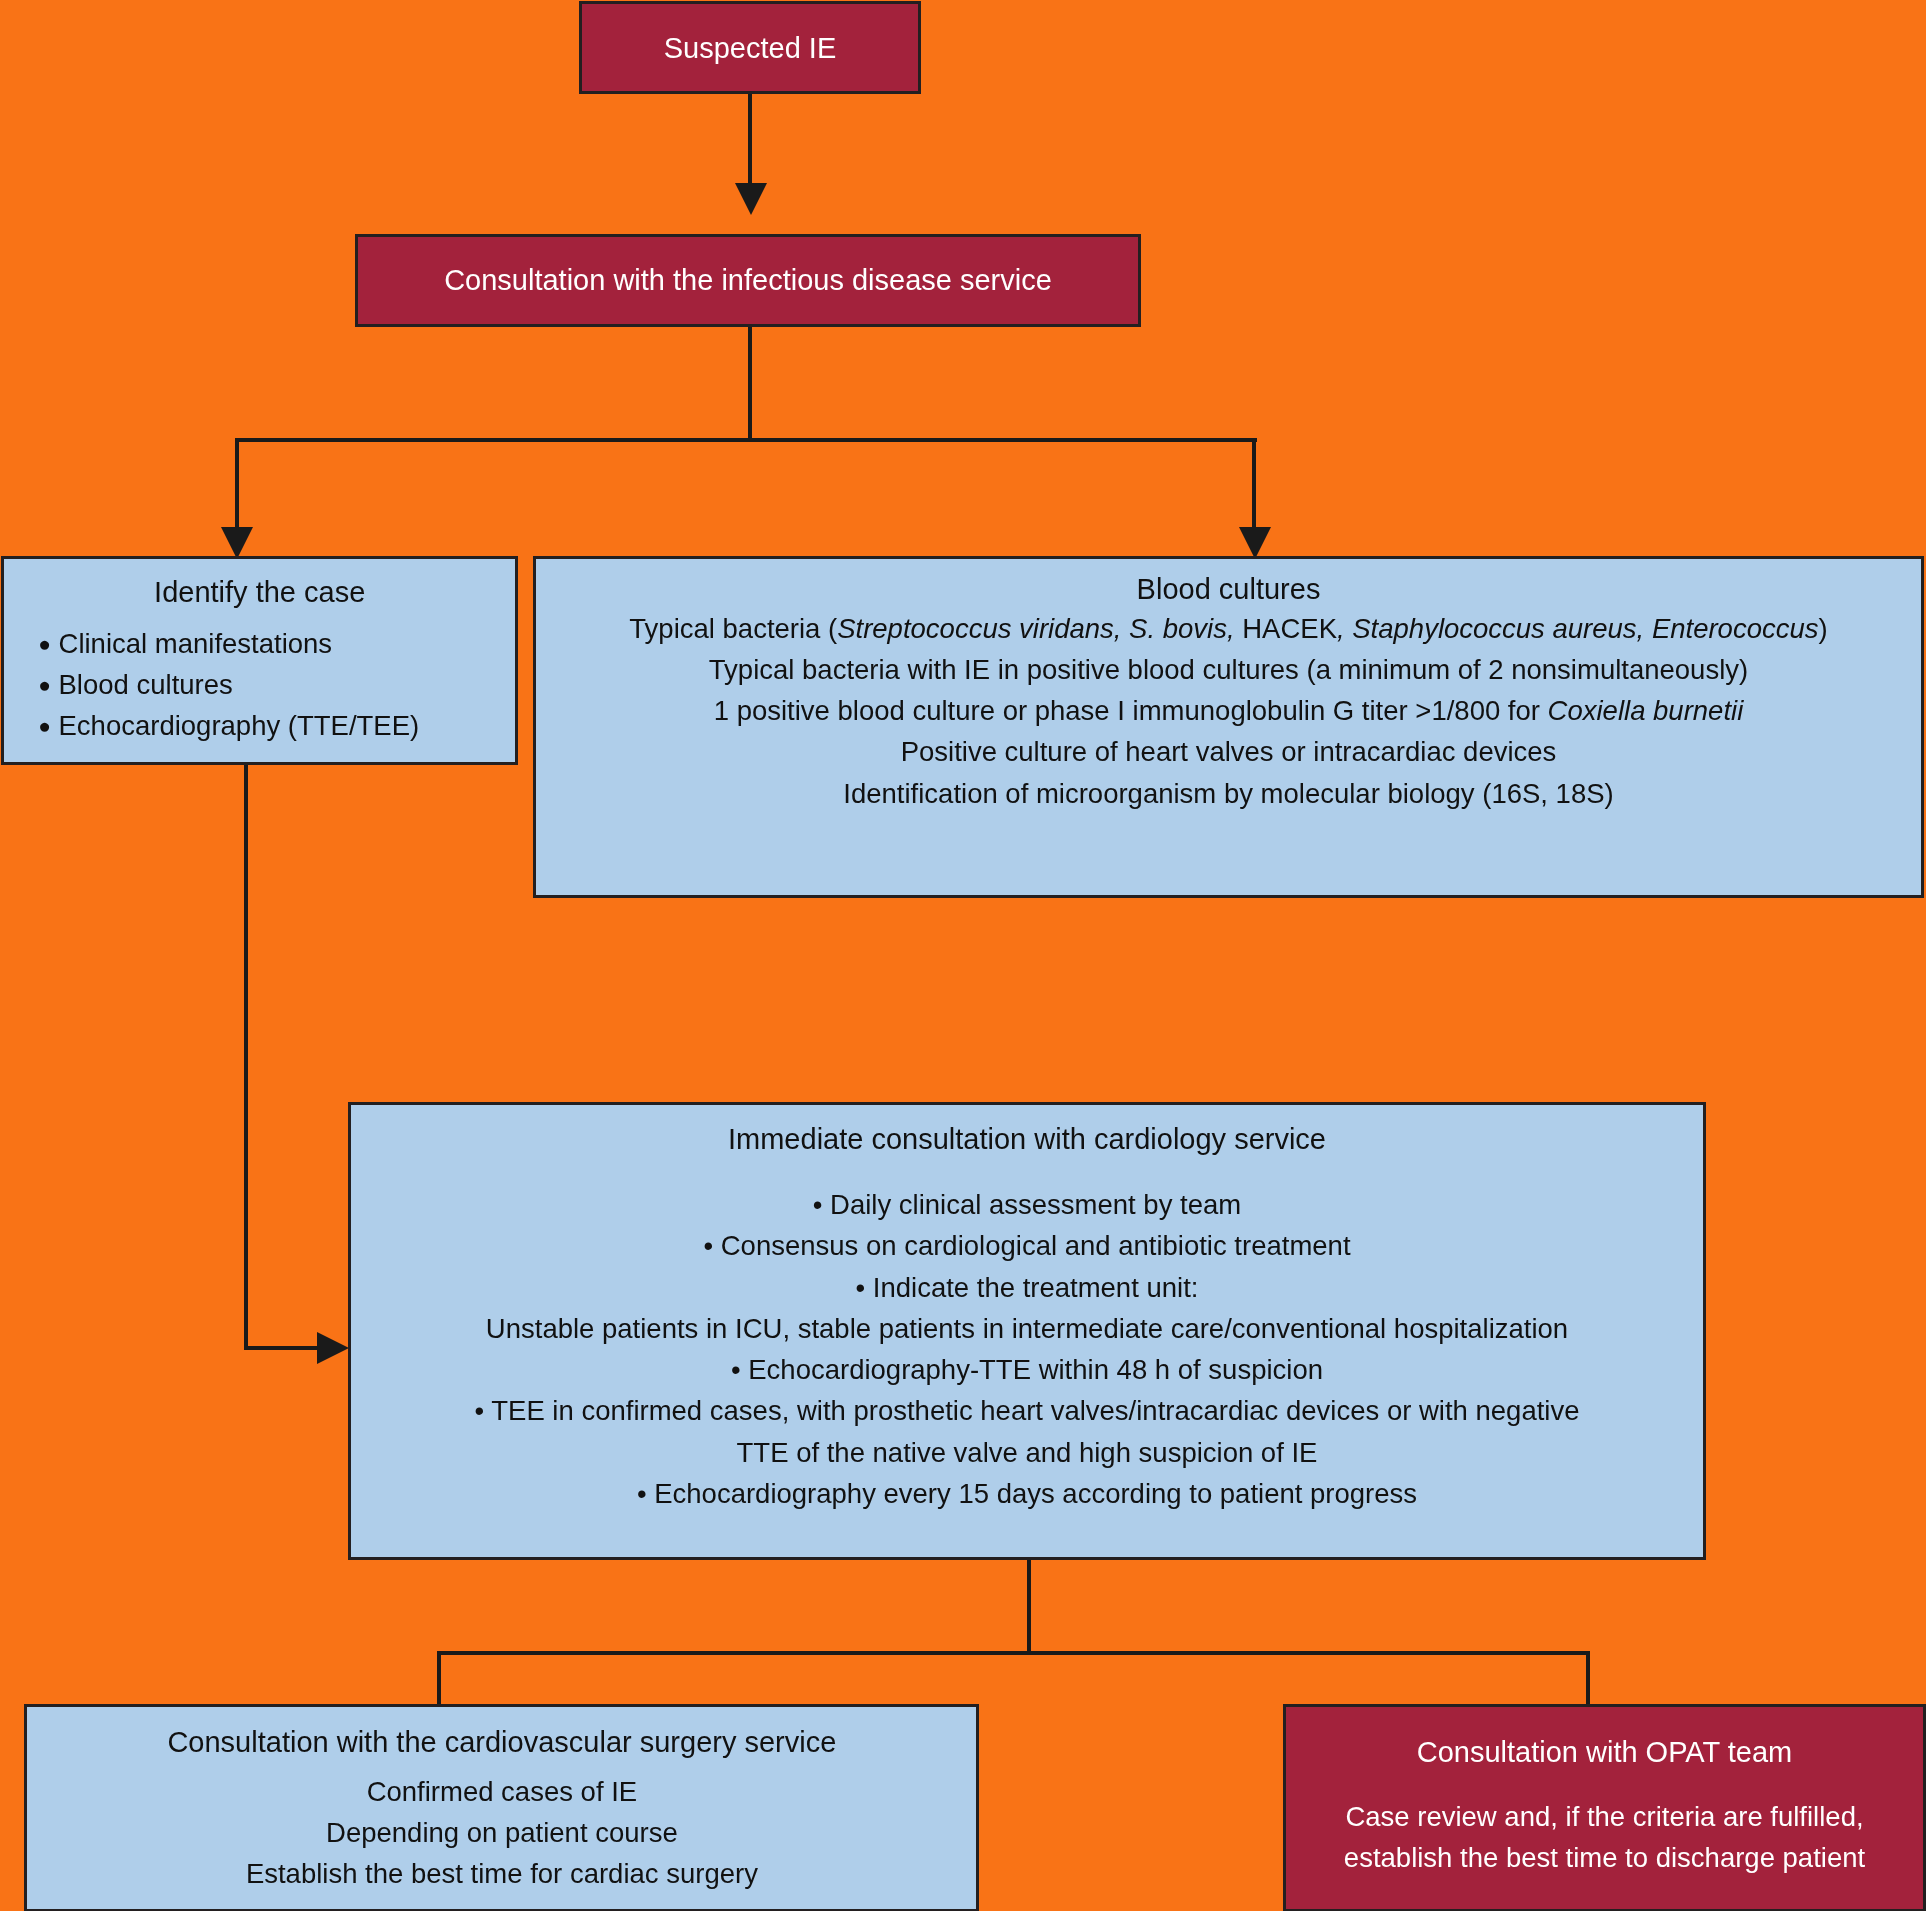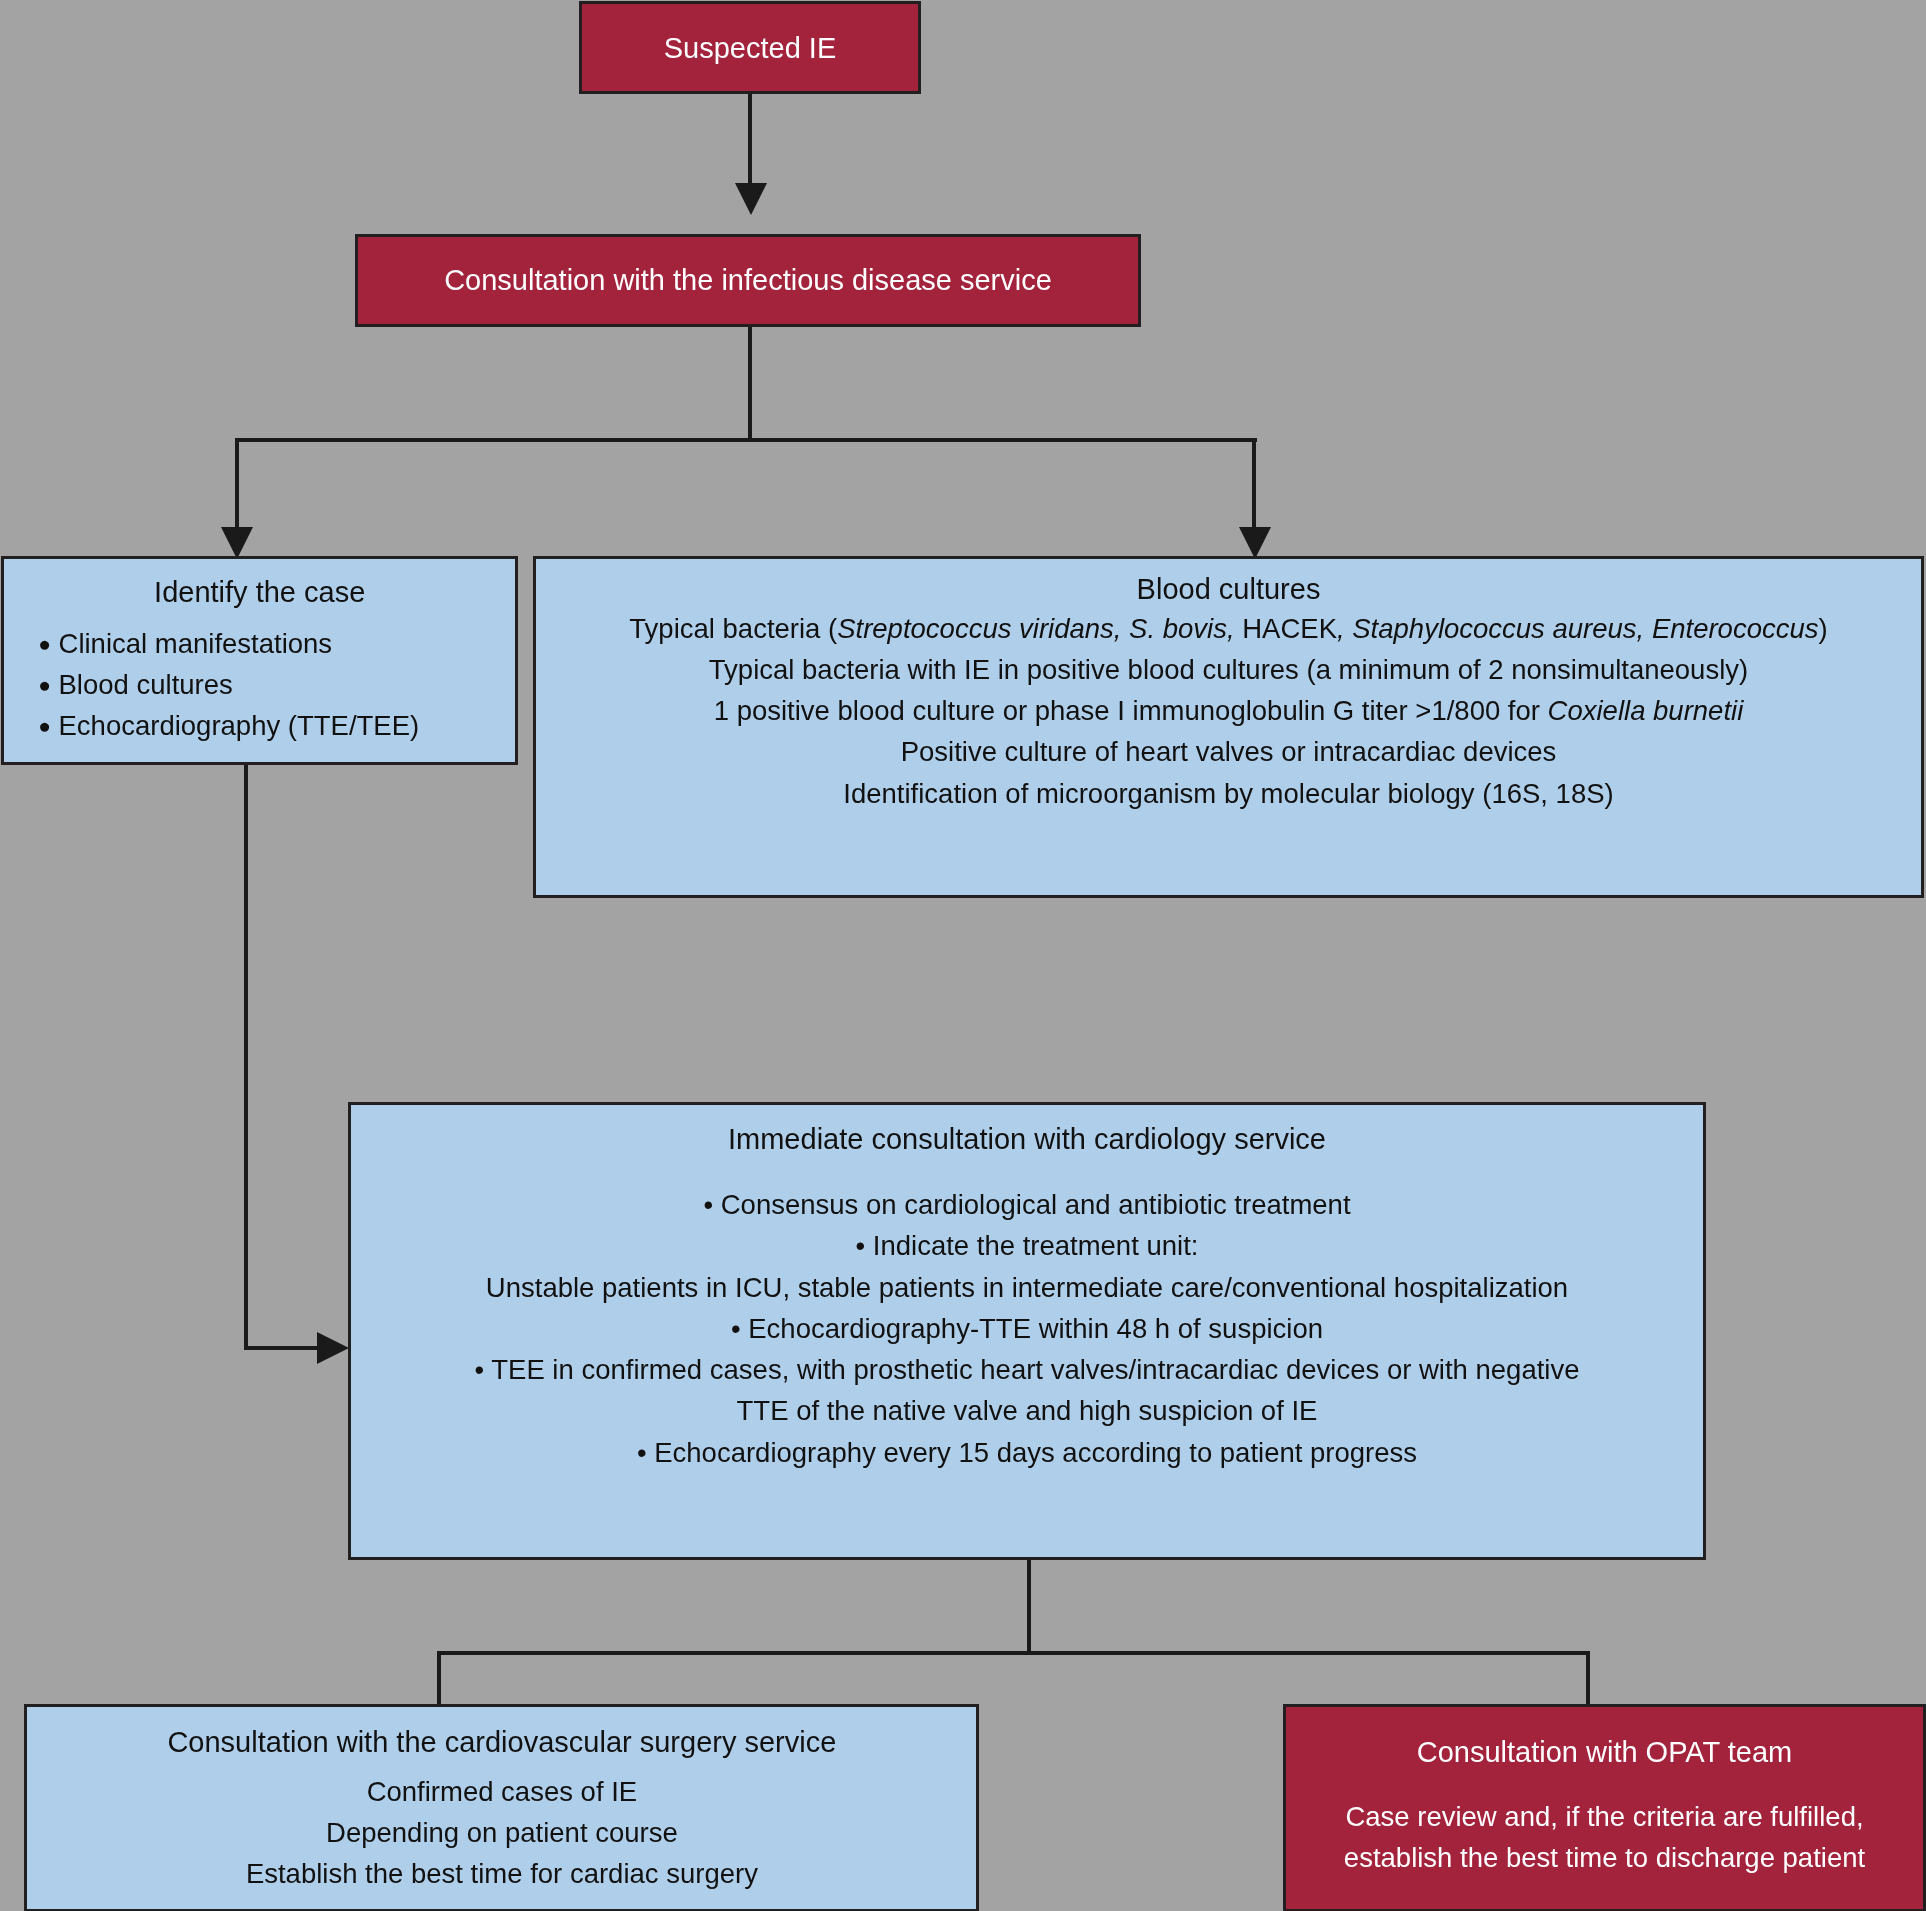--- a/index.html
+++ b/index.html
@@ -4,21 +4,21 @@
 <style>
   html,body{margin:0;padding:0;background:#ffffff;}
   body{
     font-family:"Liberation Sans","DejaVu Sans",sans-serif;
     color:#111111;
   }
   #canvas{
     position:relative;
     width:1926px;
     height:1911px;
-    background:#a3a3a3;
+    background:#f97316;
     overflow:hidden;
   }
 
   
   .node{
     position:absolute;
     box-sizing:border-box;
     border:3.1px solid #231f20;
     display:flex;
     flex-direction:column;
@@ -137,20 +137,21 @@
         1 positive blood culture or phase I immunoglobulin G titer &gt;1/800 for <em>Coxiella burnetii</em>
       </div>
       <div class="line">Positive culture of heart valves or intracardiac devices</div>
       <div class="line">Identification of microorganism by molecular biology (16S, 18S)</div>
     </div>
   </div>
 
   <div class="node blue" style="left:348px; top:1102px; width:1358px; height:458px; padding-top:17px;">
     <div class="title">Immediate consultation with cardiology service</div>
     <div class="stack" style="margin-top:28px;">
+      <div class="line">• Daily clinical assessment by team</div>
       <div class="line">• Consensus on cardiological and antibiotic treatment</div>
       <div class="line">• Indicate the treatment unit:</div>
       <div class="line">Unstable patients in ICU, stable patients in intermediate care/conventional hospitalization</div>
       <div class="line">• Echocardiography-TTE within 48 h of suspicion</div>
       <div class="line">• TEE in confirmed cases, with prosthetic heart valves/intracardiac devices or with negative</div>
       <div class="line">TTE of the native valve and high suspicion of IE</div>
       <div class="line">• Echocardiography every 15 days according to patient progress</div>
     </div>
   </div>
 

